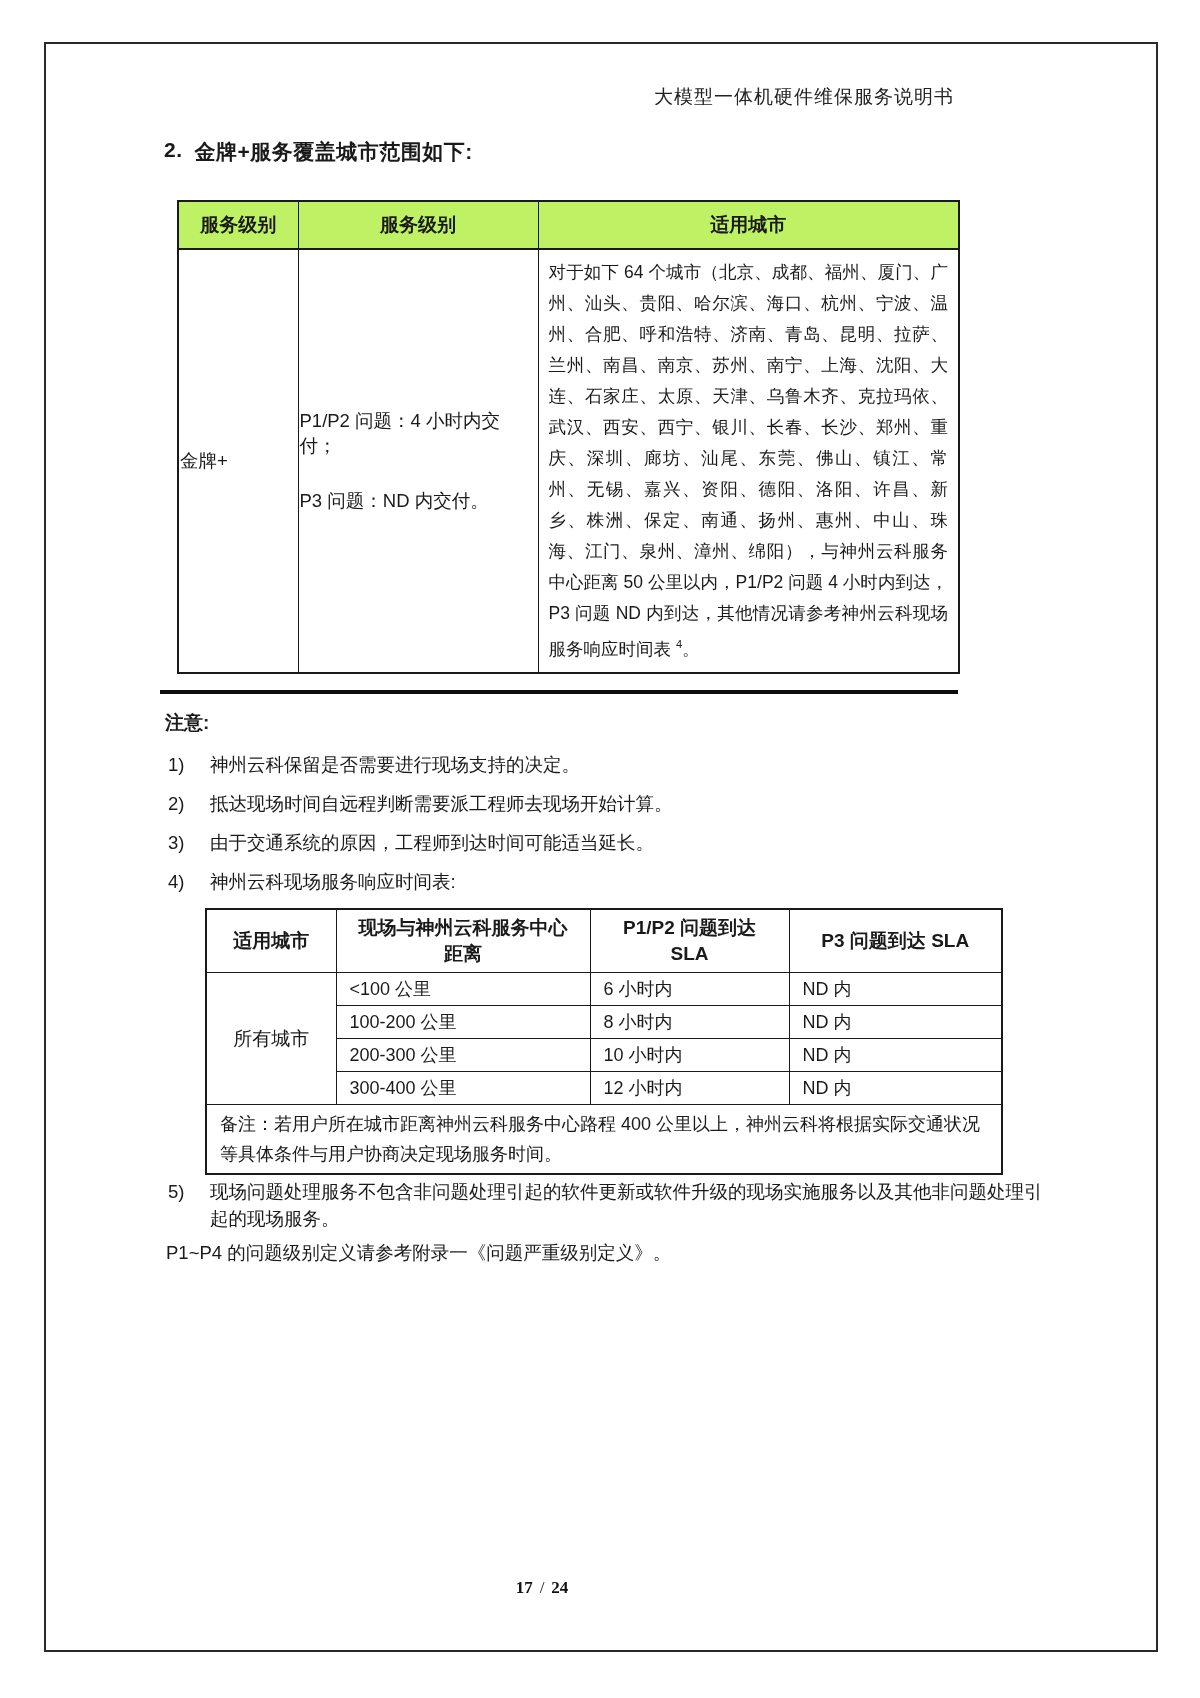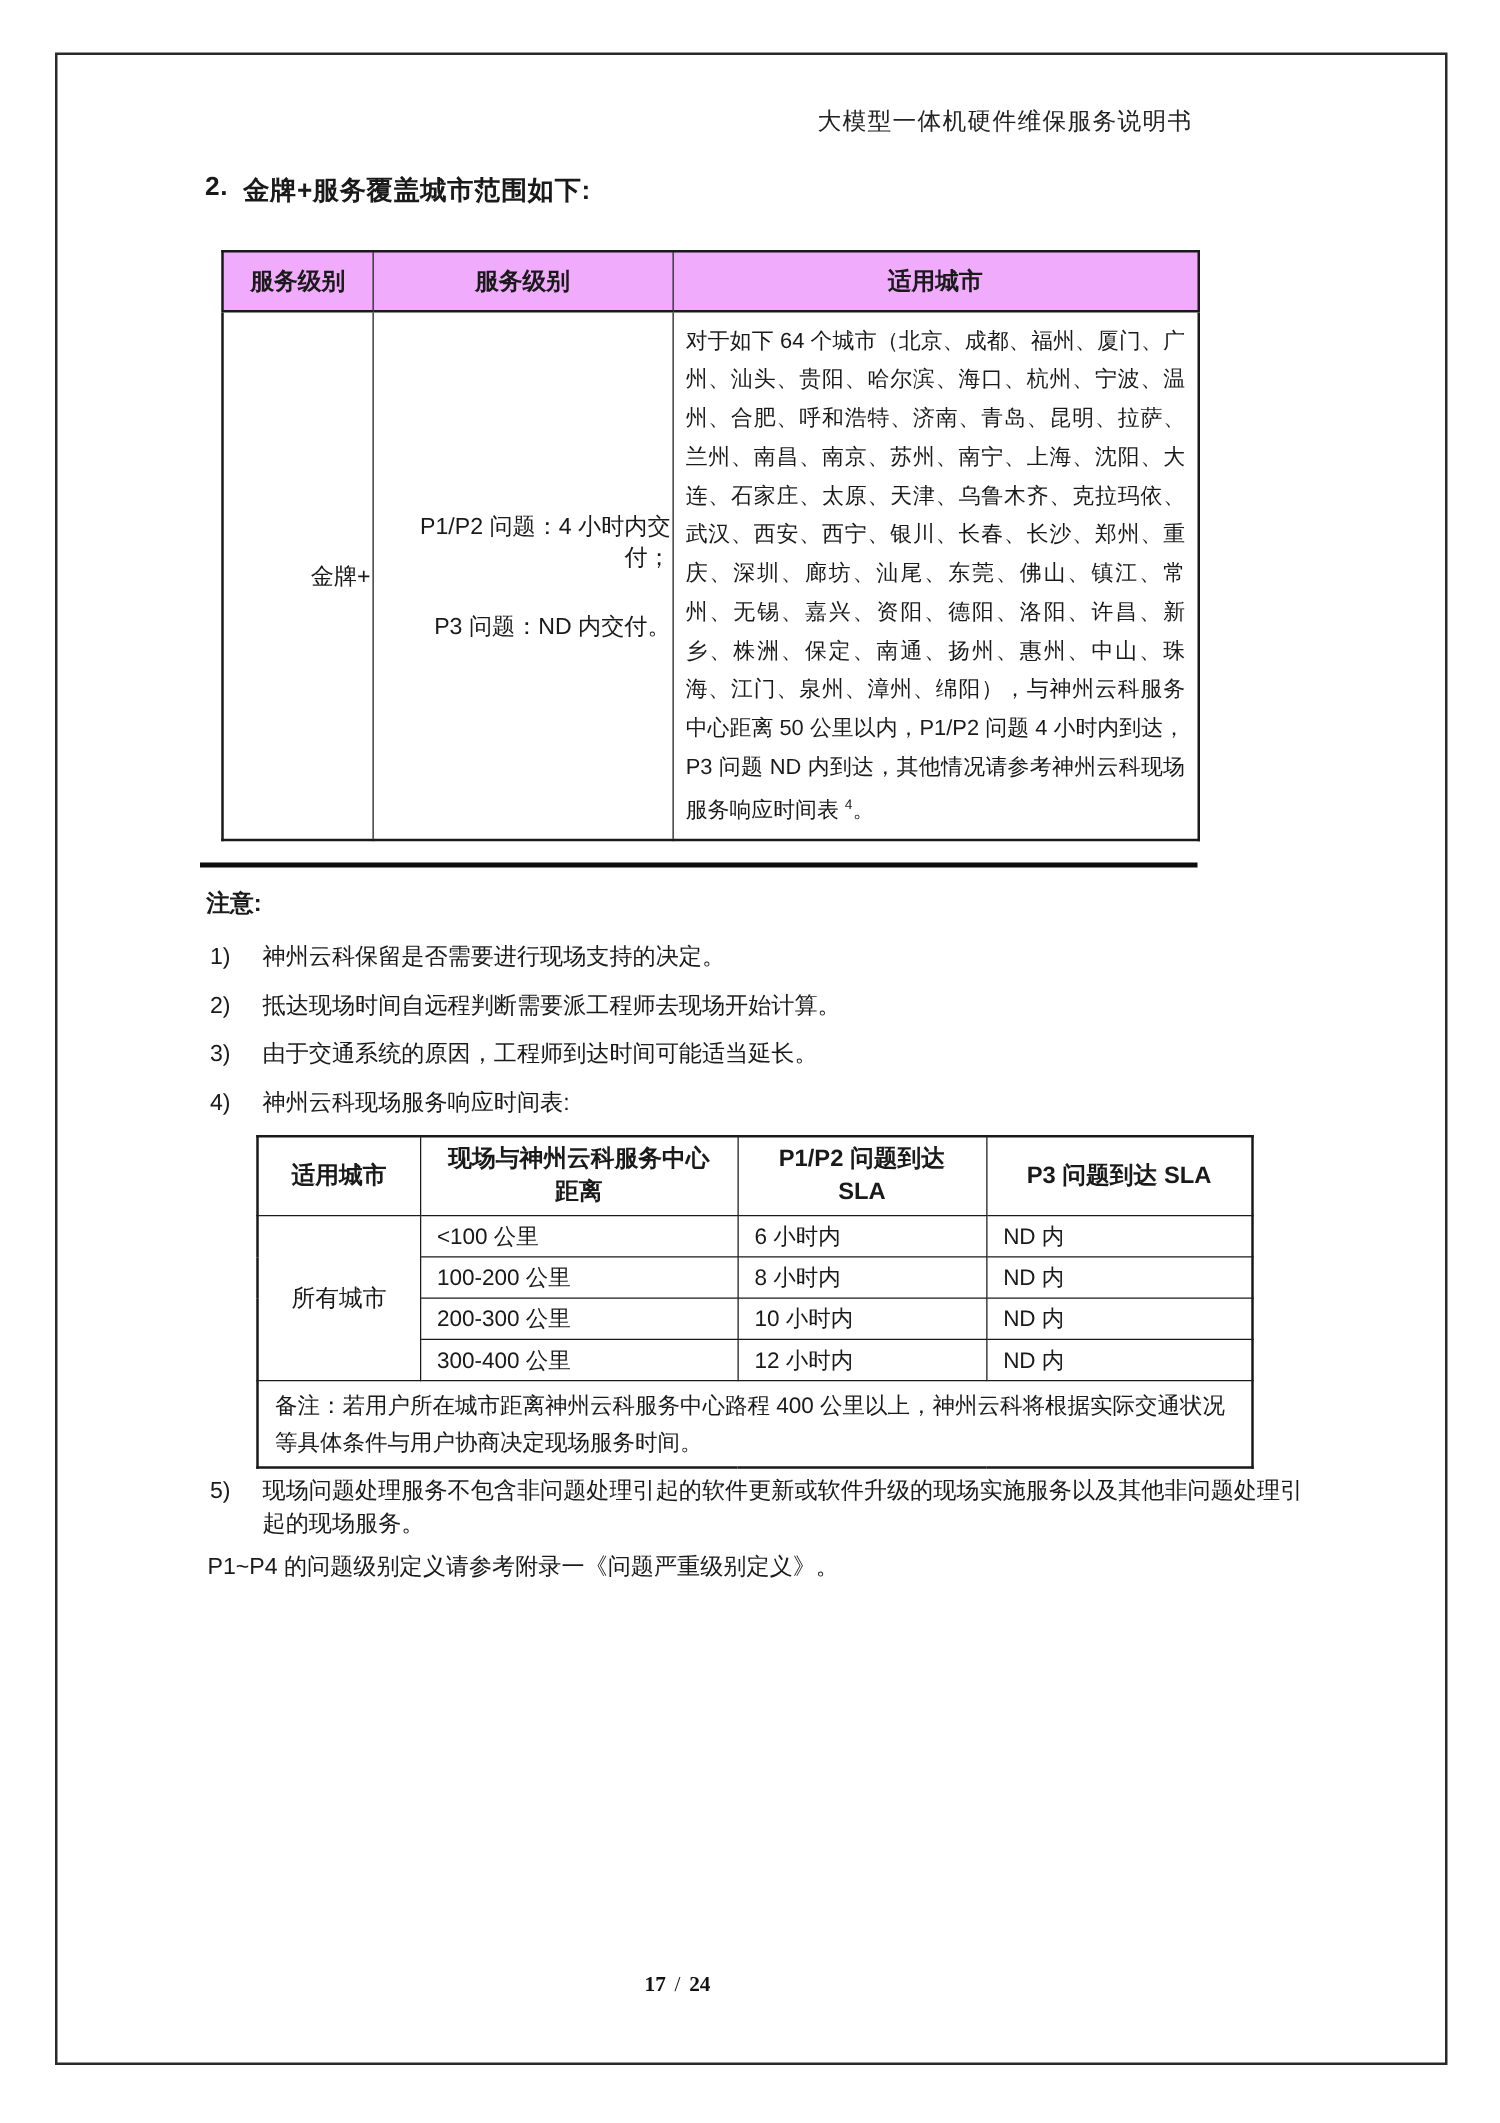--- a/index.html
+++ b/index.html
@@ -22,25 +22,25 @@
     font-size:21px;font-weight:bold;letter-spacing:.5px;
     display:flex;gap:12px;
   }
   
   table{border-collapse:collapse;}
   .t1{
     position:absolute;left:177px;top:200px;width:783px;table-layout:fixed;
     border:2.5px solid #1a1a1a;
   }
   .t1 th{
-    background:#f0abfc;border:1.5px solid #1a1a1a;border-bottom:2px solid #1a1a1a;
+    background:#bef264;border:1.5px solid #1a1a1a;border-bottom:2px solid #1a1a1a;
     font-size:19px;font-weight:bold;height:44px;text-align:center;vertical-align:middle;
   }
   .t1 td{border:1.5px solid #1a1a1a;vertical-align:middle;}
-  .t1 .c-center{text-align:right;font-size:18.5px;}
+  .t1 .c-center{text-align:left;font-size:18.5px;}
   .t1 .resp-cell p{margin:0;}
   .t1 .resp-cell p:first-child{margin-bottom:30px;}
   .t1 .cities-cell{
     font-size:17.5px;line-height:31px;padding:7px 10px;
     text-align:justify;vertical-align:top;
   }
   .t1 .cities-cell sup{font-size:11px;}
   
   .divider{position:absolute;left:160px;top:690px;width:798px;height:3.5px;background:#0d0d0d;}
   .notice-label{position:absolute;left:165px;top:710px;font-size:19px;font-weight:bold;}

